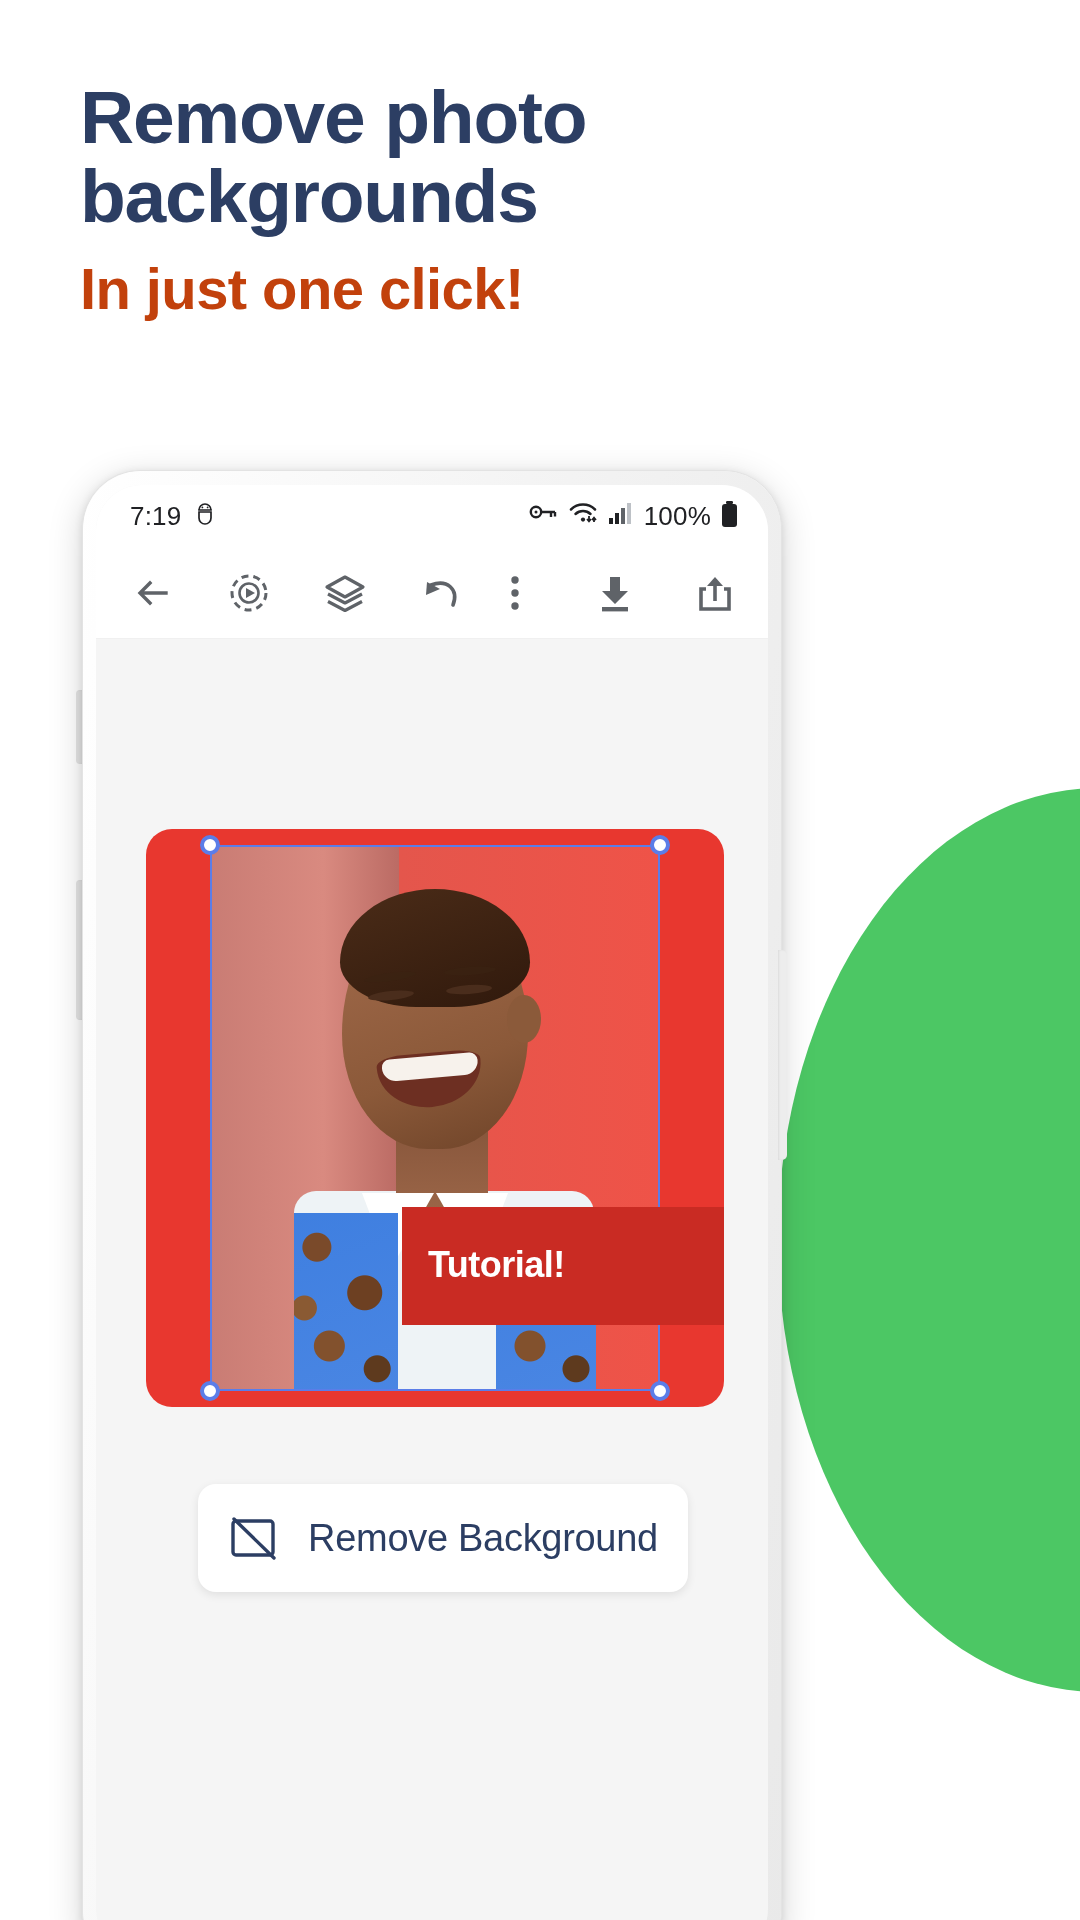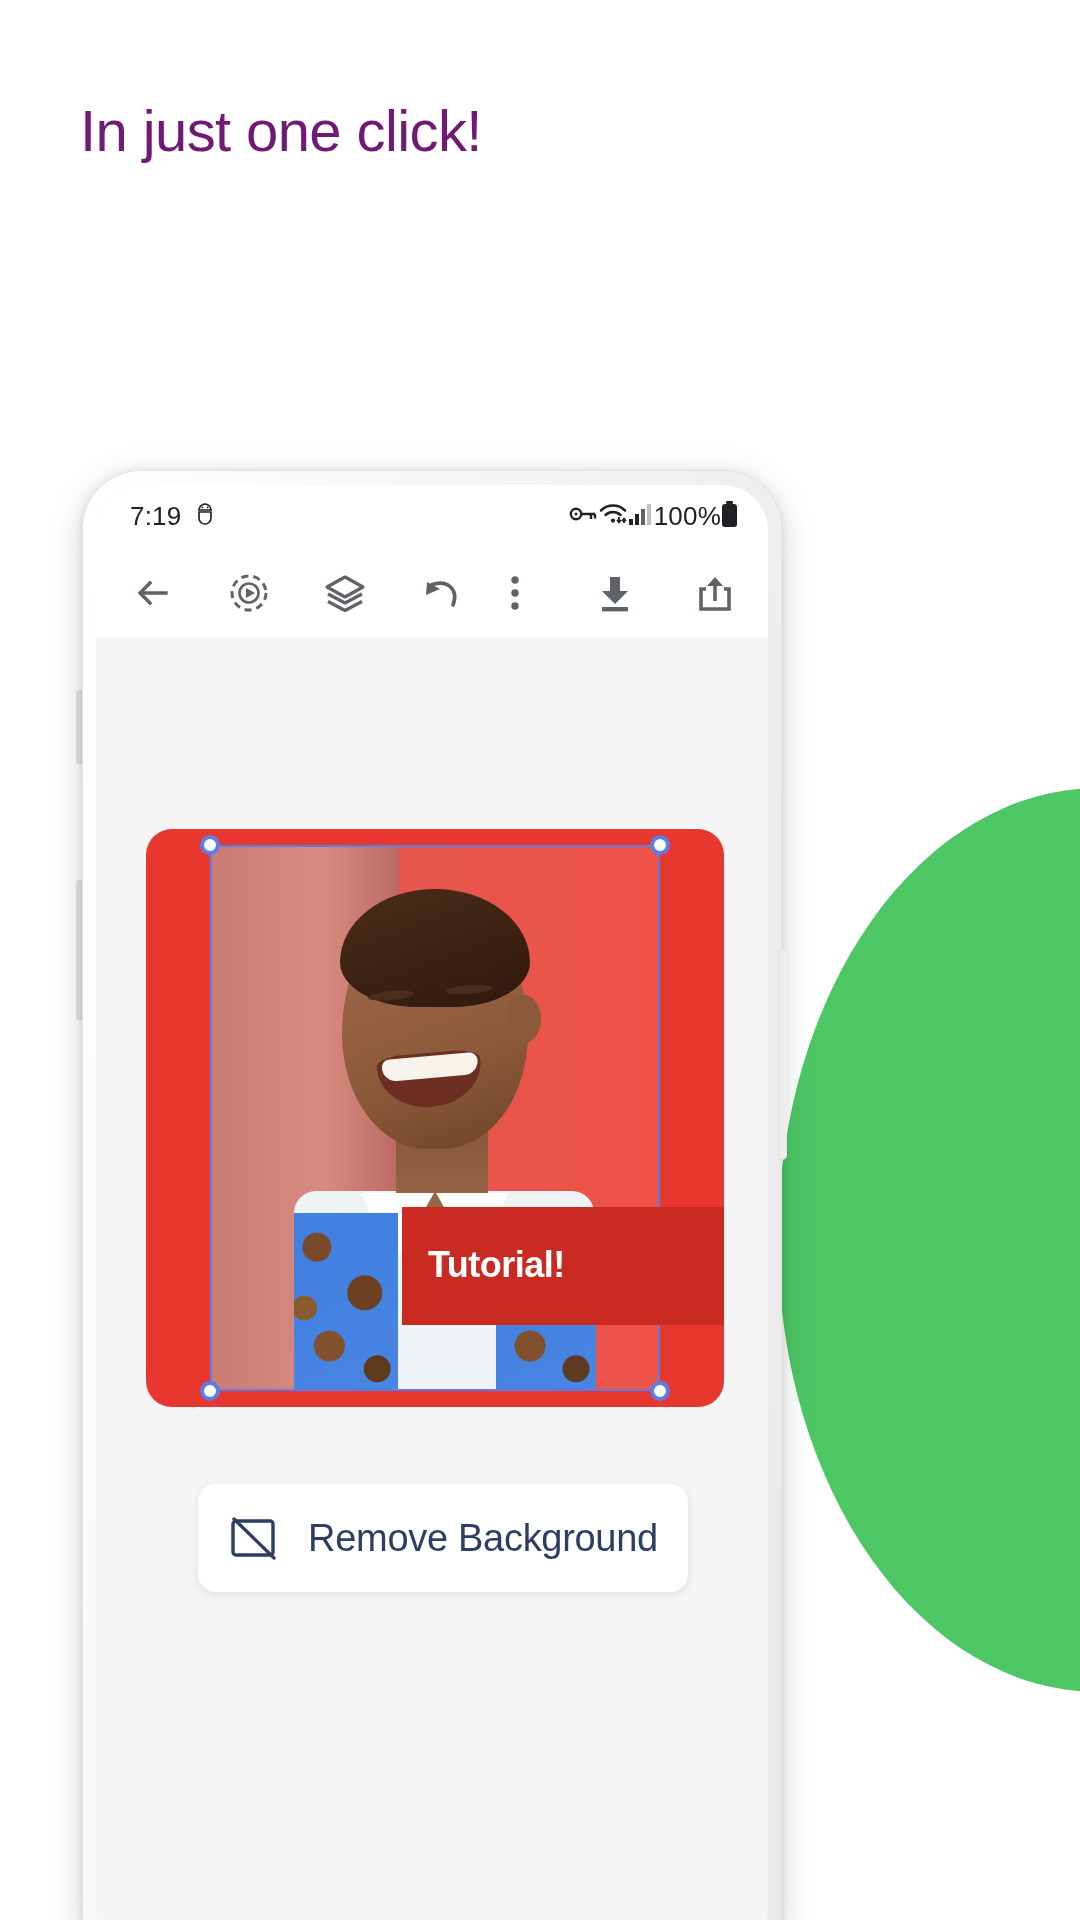--- a/index.html
+++ b/index.html
@@ -21,22 +21,22 @@
     font-size:75px;
     line-height:79px;
     font-weight:bold;
     color:#2c3e63;
     letter-spacing:-1.2px;
   }
   .subhead{
     margin-top:22px;
     font-size:58px;
     line-height:62px;
-    font-weight:normal;
-    color:#701a75;
+    font-weight:bold;
+    color:#c2410c;
     letter-spacing:-0.6px;
   }
   .green-blob-inner{
     position:absolute;
     left:778px; top:788px;
     width:420px; height:905px;
     background:#4cc764;
     clip-path: ellipse(320px 452px at 320px 452px);
     z-index:1;
   }
@@ -95,21 +95,21 @@
     position:relative;
     height:62px;
     display:flex;
     align-items:center;
     justify-content:space-between;
     padding:0 30px 0 34px;
     background:#ffffff;
   }
   .status-left{ display:flex; align-items:center; gap:13px;text-align:center; }
   .status-time{ font-size:26px; color:#202124; font-weight:normal; letter-spacing:.2px;}
-  .status-right{ display:flex; align-items:center; }
+  .status-right{ display:flex; gap:10px; }
   .status-battery-text{ font-size:26px; color:#202124; letter-spacing:.2px;}
 
   
   .toolbar{
     height:92px;
     background:#ffffff;
     display:flex;
     align-items:center;
     padding:0 26px 0 30px;
     gap:0;
@@ -324,20 +324,24 @@
     font-size:38px;
     color:#2c3e63;
     font-weight:normal;
     letter-spacing:-0.3px;
   }
 </style>
 </head>
 <body>
 
 <div class="headline-block">
+  <div class="headline">
+    <div>Remove photo</div>
+    <div>backgrounds</div>
+  </div>
   <div class="subhead">In just one click!</div>
 </div>
 
 <div class="green-blob-inner"></div>
 
 <div class="side-btn a"></div>
 <div class="side-btn b"></div>
 
 <div class="phone">
   <div class="phone-bezel">

